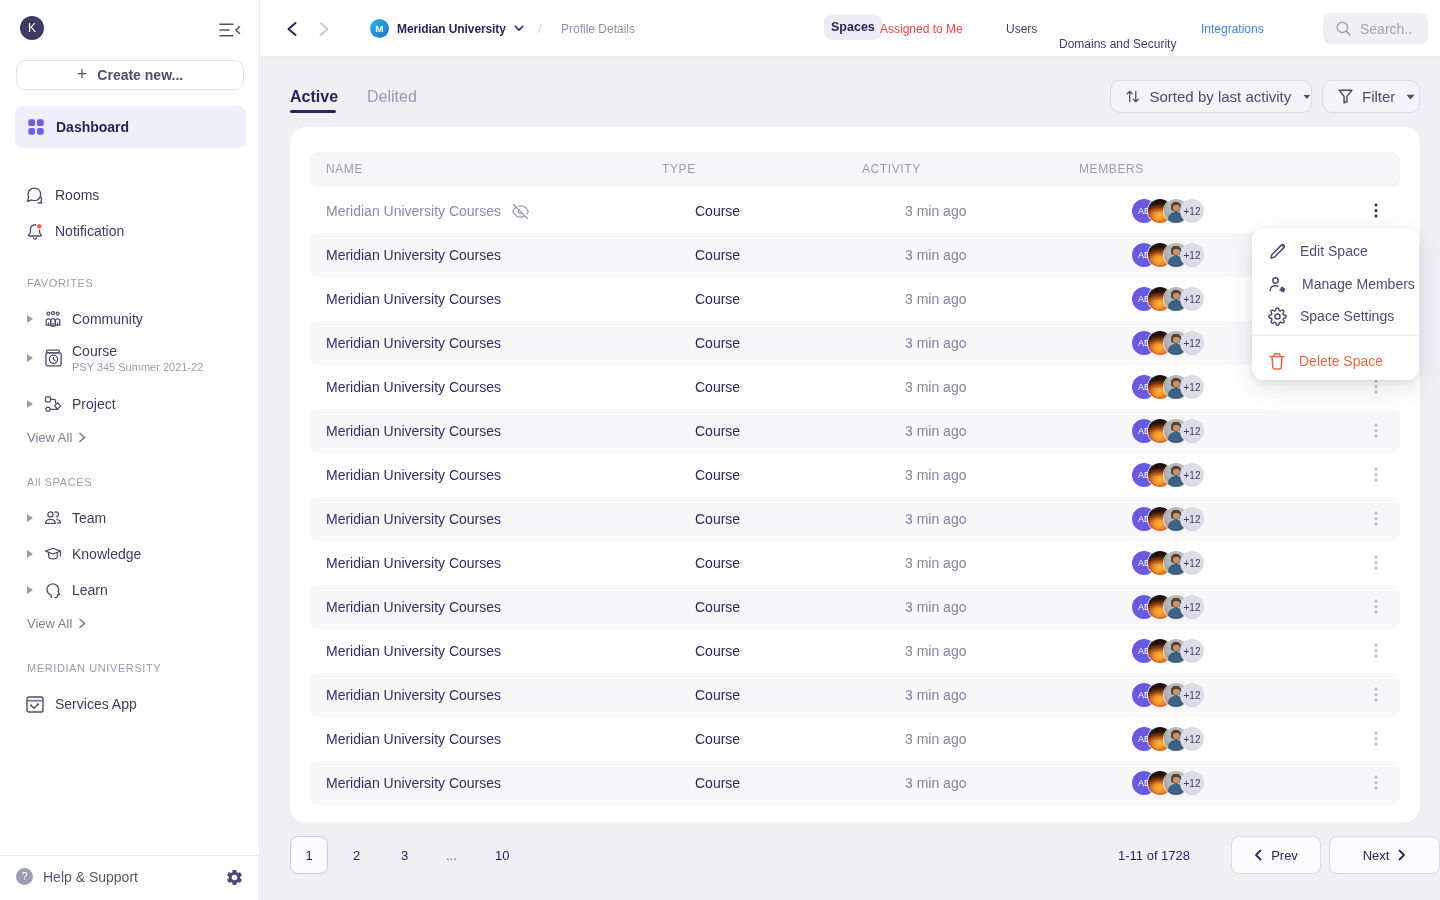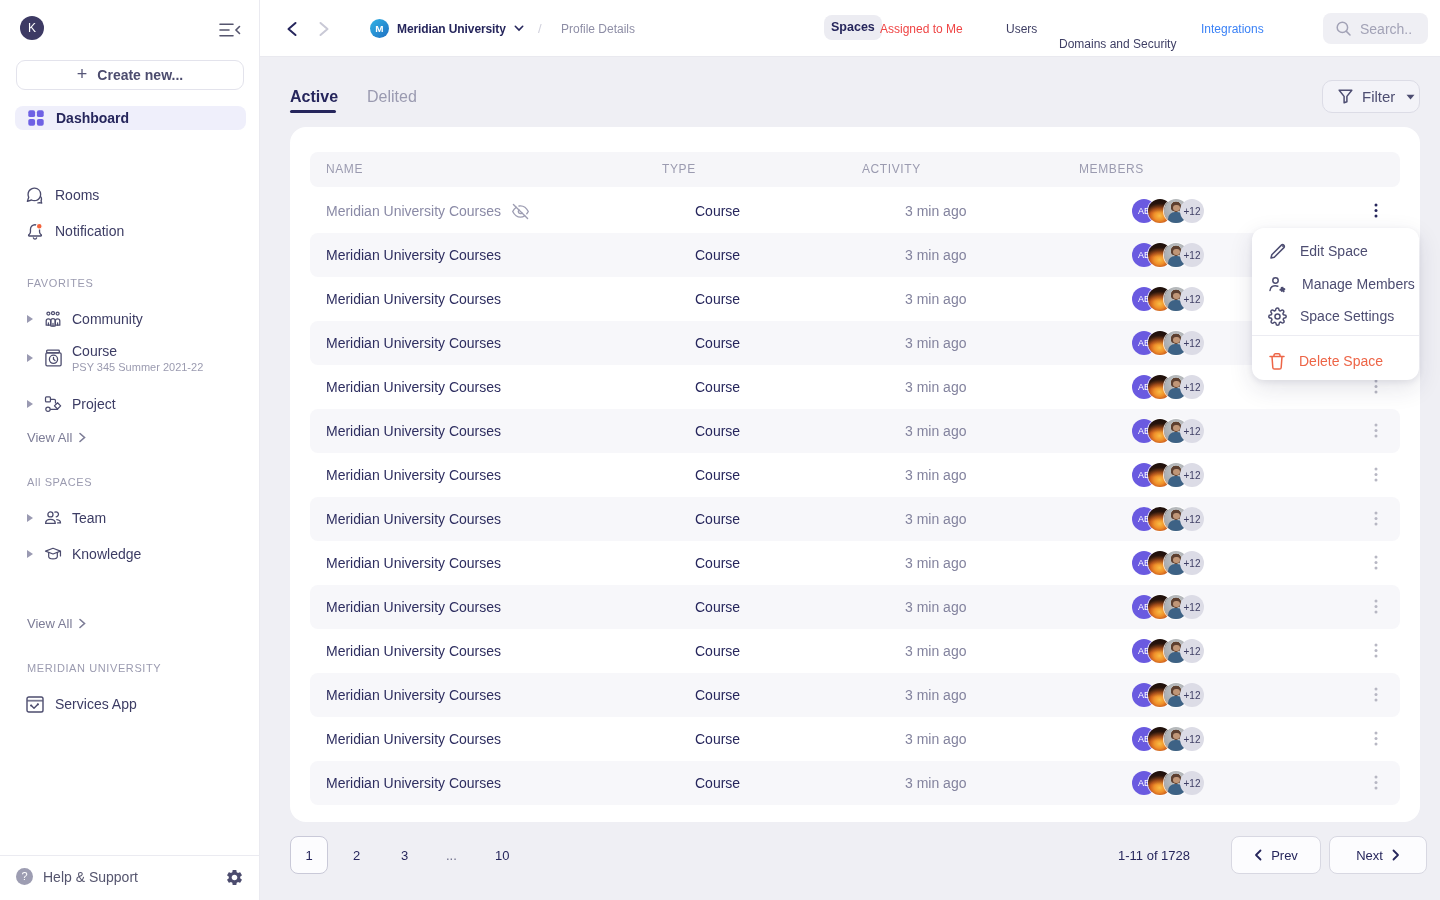--- a/index.html
+++ b/index.html
@@ -79,21 +79,21 @@
     <svg width="22" height="16" viewBox="0 0 22 16" fill="none" stroke="#55556e" stroke-width="1.6" stroke-linecap="round">
       <path d="M1 2.2h13M1 8h9M1 13.8h13"></path>
         <path d="M20.5 4.5L17 8l3.5 3.5"></path>
     </svg>
   </div>
   <div id="createbtn">
       <span class="plus">+</span>
       <span>Create new...</span>
     </div>
 
-  <div class="nav active" style="top:106px; height:24px;border-radius:8px;">
+  <div class="nav active" style="top:106px; height:42px;border-radius:8px;">
     <span class="ic" style="margin-left:12px;">
       <svg width="16" height="16" viewBox="0 0 16 16" fill="#6e61e4">
         <rect x="0.3" y="0.3" width="6.8" height="6.8" rx="1.9"></rect>
           <rect x="8.9" y="0.3" width="6.8" height="6.8" rx="1.9"></rect>
         <rect x="0.3" y="8.9" width="6.8" height="6.8" rx="1.9"></rect>
           <rect x="8.9" y="8.9" width="6.8" height="6.8" rx="1.9"></rect>
       </svg>
     </span>
     <span class="lbl">Dashboard</span>
   </div>
@@ -203,20 +203,34 @@
         </svg>
       </span>
     <span class="ic">
       <svg width="20" height="18" viewBox="0 0 20 18" fill="none" stroke="#4c4c6e" stroke-width="1.35" stroke-linejoin="round" stroke-linecap="round">
         <path d="M10 2.6l8.3 3.2L10 9 1.7 5.8z"></path>
         <path d="M5.2 7.5v4.2c0 1.5 2.15 2.7 4.8 2.7s4.8-1.2 4.8-2.7V7.5"></path>
         <path d="M18.3 6.2v5"></path>
       </svg>
     </span>
     <span class="lbl">Knowledge</span>
+  </div>
+  <div class="tree" style="top:576px; height:28px;">
+    <span class="arr">
+        <svg width="8" height="10" viewBox="0 0 8 10" fill="#9a9ab2">
+          <path d="M1 1l6 4-6 4z"></path>
+        </svg>
+      </span>
+    <span class="ic">
+      <svg width="17" height="18" viewBox="0 0 17 18" fill="none" stroke="#4c4c6e" stroke-width="1.35" stroke-linecap="round" stroke-linejoin="round">
+        <path d="M6.2 16.6v-1.8c0-.5-.3-.9-.8-1.1-2-.9-3.4-2.9-3.4-5.2C2 5.3 4.6 2.8 7.8 2.8c3.2 0 5.8 2.5 5.8 5.7 0 .8-.15 1.5-.45 2.2l1.15 2c.25.45-.05 1-.6 1h-1.2v1.3c0 .9-.7 1.6-1.6 1.6h-.9"></path>
+        <path d="M2 8.5c-.6.3-1 .2-1.3-.1" stroke-width="0"></path>
+      </svg>
+    </span>
+    <span class="lbl">Learn</span>
   </div>
   <div class="viewall" style="top:616px;">View All
     <svg width="7" height="11" viewBox="0 0 7 11" fill="none" stroke="#7c7c96" stroke-width="1.6" stroke-linecap="round">
         <path d="M1 1.5l4.5 4L1 9.5"></path>
       </svg>
   </div>
 
   <div class="seclabel" style="top:662px;">MERIDIAN UNIVERSITY</div>
 
   <div class="nav" style="top:688px;">
@@ -289,20 +303,30 @@
       </svg>
     <span>Search..</span>
   </div>
 </div>
 
 <div id="main">
   <div id="tab-active">Active</div>
   <div id="tab-underline"></div>
   <div id="tab-deleted">Delited</div>
 
+  <div class="topbtn" id="sortbtn">
+    <svg style="margin-left:14px;" width="18" height="17" viewBox="0 0 18 17" fill="none" stroke="#4d4d71" stroke-width="1.5" stroke-linecap="round" stroke-linejoin="round">
+      <path d="M5.5 14.5V2.5M5.5 2.5L2.6 5.4M5.5 2.5l2.9 2.9"></path>
+      <path d="M12.5 2.5v12M12.5 14.5l-2.9-2.9M12.5 14.5l2.9-2.9"></path>
+    </svg>
+    <span style="margin-left:9px;">Sorted by last activity</span>
+    <svg style="margin-left:12px;" width="9" height="6" viewBox="0 0 9 6" fill="#4d4d71">
+        <path d="M0.5 0.8h8L4.5 5.4z"></path>
+      </svg>
+  </div>
   <div class="topbtn" id="filterbtn">
     <svg style="margin-left:15px;" width="15" height="15" viewBox="0 0 15 15" fill="none" stroke="#4d4d71" stroke-width="1.5" stroke-linejoin="round">
         <path d="M1.2 1.2h12.6L8.9 7.4v5.4l-2.8 1V7.4z"></path>
       </svg>
     <span style="margin-left:9px;">Filter</span>
     <svg style="margin-left:11px;" width="9" height="6" viewBox="0 0 9 6" fill="#4d4d71">
         <path d="M0.5 0.8h8L4.5 5.4z"></path>
       </svg>
   </div>
 
@@ -604,21 +628,21 @@
   <div class="pnum" style="left:141px;">3</div>
   <div class="pnum" style="left:186px; color:#6e6e8a;">...</div>
   <div class="pnum" style="left:235px;">10</div>
   <div id="range">1-11 of 1728</div>
   <div class="pbtn" style="left:971px; width:90px;">
     <svg width="8" height="12" viewBox="0 0 8 12" fill="none" stroke="#26265c" stroke-width="1.8" stroke-linecap="round" stroke-linejoin="round">
         <path d="M6.5 1.5L2 6l4.5 4.5"></path>
       </svg>
     <span>Prev</span>
   </div>
-  <div class="pbtn" style="left:1069px; width:98px;">
+  <div class="pbtn" style="left:1069px; width:111px;">
     <span>Next</span>
     <svg width="8" height="12" viewBox="0 0 8 12" fill="none" stroke="#26265c" stroke-width="1.8" stroke-linecap="round" stroke-linejoin="round">
         <path d="M1.5 1.5L6 6l-4.5 4.5"></path>
       </svg>
   </div>
 </div>
 
 <div id="menu">
   <div class="mi" style="top:9px; height:28px;">
     <svg width="19" height="19" viewBox="0 0 19 19" fill="none" stroke="#4d4d71" stroke-width="1.5" stroke-linecap="round">

